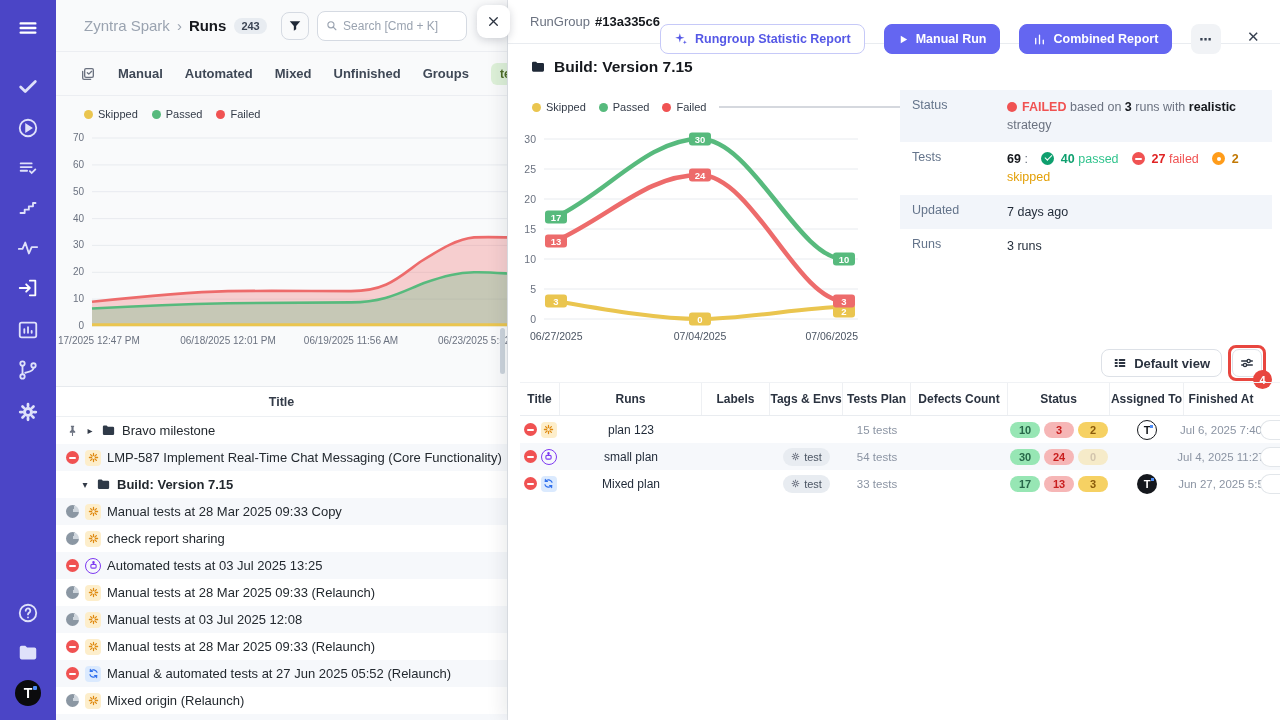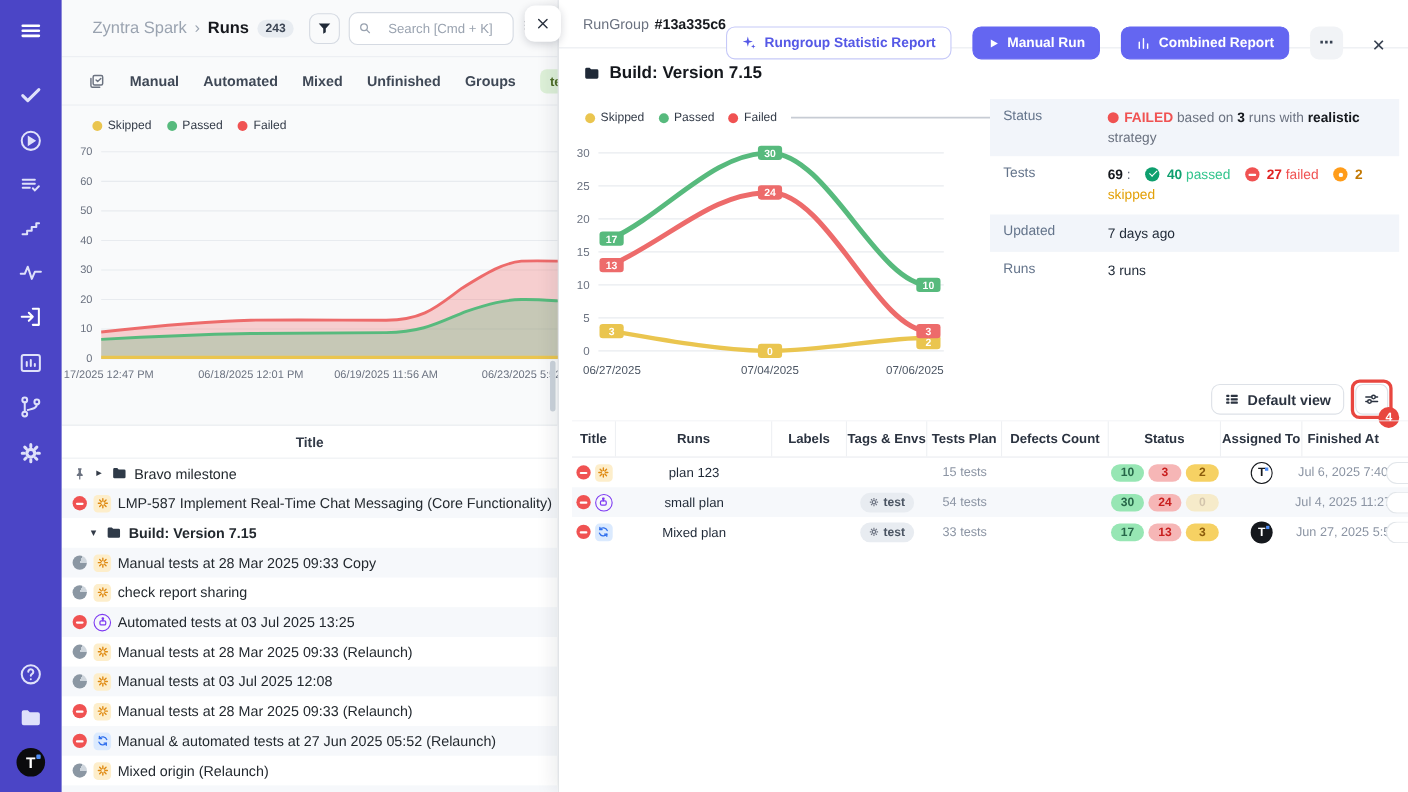--- a/index.html
+++ b/index.html
@@ -17,21 +17,21 @@
 
   
   .runs-panel { position:absolute; left:56px; top:0; width:452px; height:720px; background:#f9fafb; border-right:1px solid #e3e6ea; overflow:hidden; }
   .runs-header { height:52px; display:flex; align-items:center; padding-left:28px; border-bottom:1px solid #eceef2; }
   .crumb-project { color:#9aa3b0; font-size:15px; font-weight:normal; }
   .crumb-sep { color:#9aa3b0; font-size:15px; margin:0 7px; }
   .crumb-page { color:#16181d; font-size:15px; font-weight:bold; }
   .count-pill { background:#e8ecf1; color:#3c4554; font-size:11px; font-weight:bold; border-radius:9px; padding:2px 7px; margin-left:8px; }
   .filter-btn { margin-left:14px; width:28px; height:28px; border:1px solid #d5dae2; border-radius:8px; background:#f9fafb; display:flex; align-items:center; justify-content:center; cursor:pointer; }
   .search-box { margin-left:8px; width:150px; height:30px; border:1px solid #d5dae2; border-radius:8px; background:#fff; display:flex; align-items:center; padding:0 8px; gap:6px; }
-  .search-box input { border:none; outline:none; width:100%; font-size:12px; color:#c2410c; background:transparent;text-align:center; }
+  .search-box input { border:none; outline:none; width:100%; font-size:12px; color:#c2410c; background:transparent; }
   .search-box input::placeholder { color:#9aa3b0; }
   .hdr-sliders { margin-left:8px; }
 
   .tabs-row { height:44px; display:flex; align-items:center; padding-left:24px; gap:22px; border-bottom:1px solid #eceef2; }
   .tab { font-size:13px; color:#3f4856; font-weight:bold; cursor:pointer; white-space:nowrap; }
   .tag-pill { background:#ddf0d8; color:#4d6b27; font-size:12px; font-weight:bold; border-radius:6px; padding:4px 9px; white-space:nowrap; cursor:pointer; }
 
   .chart-area { position:relative; height:262px; }
   .legend-row { display:flex; align-items:center; gap:14px; padding:12px 0 0 28px; }
   .legend-item { display:flex; align-items:center; gap:5px; font-size:11px; color:#333b48; }
@@ -52,21 +52,21 @@
   .ty-auto { width:16px; height:16px; border-radius:50%; border:1.5px solid #7e3af2; display:flex; align-items:center; justify-content:center; }
   .ty-mixed { width:16px; height:16px; border-radius:4px; background:#dbeafe; display:flex; align-items:center; justify-content:center; }
   .folder-ic svg { display:block; }
 
   
   .drawer { position:absolute; left:508px; top:0; width:772px; height:720px; background:#fff; box-shadow:-6px 0 16px rgba(15,23,42,.08); z-index:10; }
   .drawer-close-card { position:absolute; left:-31px; top:5px; width:33px; height:33px; background:#fff; border-radius:9px; box-shadow:0 2px 8px rgba(15,23,42,.18); display:flex; align-items:center; justify-content:center; font-size:15px; color:#2b3340; cursor:pointer; }
   .drawer-header { height:44px; display:flex; align-items:center; padding:0 16px 0 22px; border-bottom:1px solid #e9ecf0; }
   .rg-label { color:#6b7280; font-size:13px; }
   .rg-id { color:#15181d; font-size:13px; font-weight:bold; margin-left:5px; }
-  .hdr-actions { margin-left:auto; display:flex; align-items:flex-end; gap:19px;margin-top:35px; }
+  .hdr-actions { margin-left:auto; display:flex; align-items:flex-start; gap:19px;margin-top:35px; }
   .btn { height:30px; border-radius:8px; display:flex; align-items:center; gap:7px; padding:0 13px; font-size:12.5px; font-weight:bold; cursor:pointer; white-space:nowrap; }
   .btn-outline { background:#fff; border:1px solid #c6c9f8; color:#5а5ae8; color:#5558e6; }
   .btn-solid { background:#6466f1; border:1px solid #6466f1; color:#fff; }
   .btn-more { width:30px; height:30px; border-radius:8px; background:#f1f3f6; color:#374151; display:flex; align-items:center; justify-content:center; font-size:13px; letter-spacing:1px; font-weight:bold; cursor:pointer; }
   .btn-x { width:26px; height:26px; display:flex; align-items:center; justify-content:center; color:#374151; font-size:15px; cursor:pointer; }
 
   .drawer-title { position:absolute; left:22px; top:58px; display:flex; align-items:center; gap:8px; font-size:15.5px; font-weight:bold; color:#15181d; }
 
   .d-legend { position:absolute; left:24px; top:100px; display:flex; align-items:center; gap:13px; }
   .d-chart { position:absolute; left:10px; top:114px; width:350px; height:234px; }
@@ -105,21 +105,21 @@
   .gt-hc { display:flex; align-items:center; justify-content:center; height:32px; font-weight:bold; color:#2b3340; border-right:1px solid #eef0f3; white-space:nowrap; padding:0 4px; }
   .gt-row { display:flex; align-items:center; height:27px; }
   .gt-row.alt { background:#f6f8fb; }
   .gt-c { display:flex; align-items:center; justify-content:center; height:100%; padding:0 4px; }
   .gray-sm { color:#8b94a3; font-size:11.5px; white-space:nowrap; }
   .pill { min-width:30px; height:16px; border-radius:8px; font-size:11px; font-weight:bold; display:flex; align-items:center; justify-content:center; padding:0 7px; }
   .pill-g { background:#97e6b4; color:#276749; }
   .pill-r { background:#f6b6b6; color:#c81e1e; }
   .pill-y { background:#f6d163; color:#8a5a0b; }
   .pill.faded { opacity:.32; }
-  .tagpill { background:#e8ecf1; color:#4b5563; border-radius:10px; height:18px; display:flex; align-items:center; gap:4px; padding:0 8px; font-size:11px;font-weight:bold; }
+  .tagpill { background:#e8ecf1; color:#4b5563; border-radius:10px; height:18px; display:flex; align-items:center; gap:4px; padding:0 8px; font-size:11px; }
   .av-outline { width:20px; height:20px; border-radius:50%; background:#fff; border:1.6px solid #15181d; color:#15181d; font-size:11px; font-weight:bold; display:flex; align-items:center; justify-content:center; position:relative; }
   .av-filled { width:20px; height:20px; border-radius:50%; background:#15181d; color:#fff; font-size:11px; font-weight:bold; display:flex; align-items:center; justify-content:center; position:relative; }
   .av-outline::after,.av-filled::after { content:""; position:absolute; right:3px; top:4px; width:3px; height:3px; background:#4f8df5; }
   .cut-pill { width:26px; height:20px; border:1px solid #e2e6ea; border-right:none; border-radius:10px 0 0 10px; background:#fff; margin-left:2px; }
 
   svg text { font-family:"Liberation Sans","DejaVu Sans",sans-serif; }
 </style>
 </head>
 <body>
 

